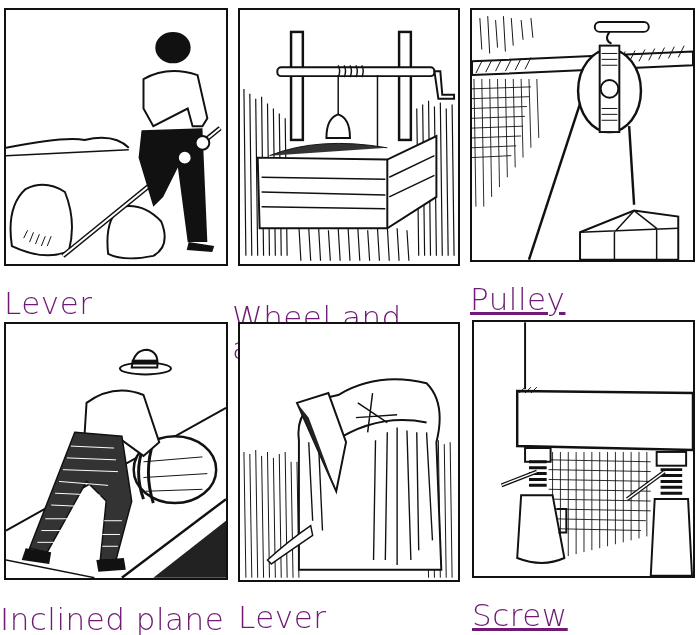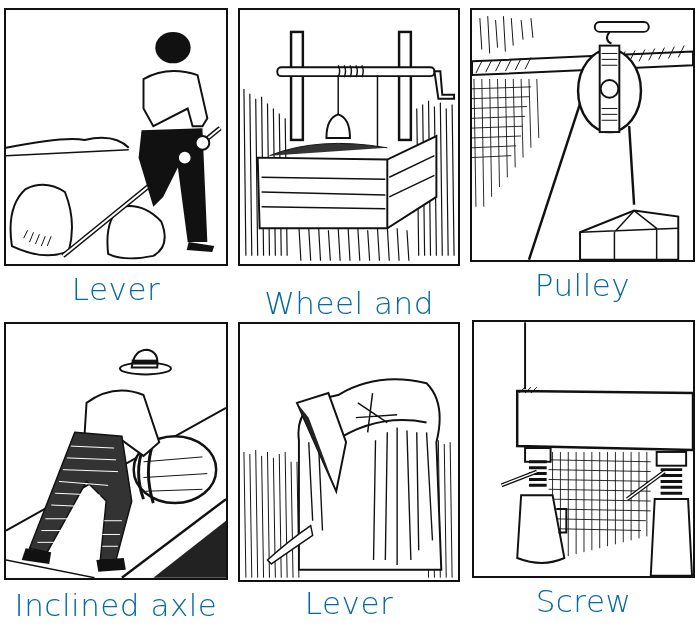--- a/index.html
+++ b/index.html
@@ -1,21 +1,21 @@
 <!DOCTYPE html>
 <html><head>
 <meta charset="utf-8">
 <style>
   html, body { margin: 0; padding: 0; background: #ffffff; }
   body { width: 700px; height: 635px; position: relative; overflow: hidden;
          font-family: "DejaVu Sans", sans-serif; color: #111; }
   .panel { position: absolute; border: 2px solid #111; background: #fff; box-sizing: border-box; overflow: hidden; }
   .panel svg { position: absolute; left: 0; top: 0; width: 100%; height: 100%; }
-  .label { position: absolute; text-align: center; font-size: 31px; font-weight: 300;
-           letter-spacing: 0.5px; line-height: 1; color: #0369a1; }
+  .label { position: absolute; text-align: left; font-size: 31px; font-weight: 300;
+           letter-spacing: 0.5px; line-height: 1; color: #701a75; margin-top: 14px; }
 </style>
 </head>
 <body>
 
 <div class="panel" style="left:4px; top:8px; width:224px; height:258px;">
   <svg viewBox="0 0 224 258">
 
     <path d="M0 140 Q60 128 80 132 Q110 125 125 140" fill="none" stroke="#111" stroke-width="2"></path>
     <path d="M0 148 L125 142" stroke="#111" stroke-width="1.5"></path>
 
@@ -89,21 +89,21 @@
     <path d="M132 44 L148 44 M132 50 L148 50 M132 56 L148 56 M132 100 L148 100 M132 106 L148 106 M132 112 L148 112" stroke="#111" stroke-width="1"></path>
     <circle cx="140" cy="80" r="9" fill="#fff" stroke="#111" stroke-width="2"></circle>
 
     <line x1="110" y1="95" x2="58" y2="254" stroke="#111" stroke-width="2.5"></line>
     <line x1="160" y1="118" x2="165" y2="198" stroke="#111" stroke-width="2.5"></line>
 
     <path d="M110 226 L165 204 L210 210 L210 254 L110 254 Z" fill="#fff" stroke="#111" stroke-width="2"></path>
     <path d="M110 226 L210 222 M145 226 L145 254 M188 222 L188 254 M165 204 L145 226 M165 204 L188 222" stroke="#111" stroke-width="1.5"></path>
   </svg>
 </div>
-<div class="label" style="left:470px; top:270px; width:225px;">Pulley</div>
+<div class="label" style="left:470px; top:270px; width:225px;text-decoration:underline;">Pulley</div>
 
 <div class="panel" style="left:4px; top:322px; width:224px; height:258px;">
   <svg viewBox="0 0 224 258">
 
     <line x1="0" y1="210" x2="224" y2="85" stroke="#111" stroke-width="2"></line>
     <line x1="118" y1="258" x2="224" y2="178" stroke="#111" stroke-width="2.5"></line>
     <path d="M150 258 L224 200 L224 258 Z" fill="#222"></path>
     <line x1="0" y1="240" x2="90" y2="258" stroke="#111" stroke-width="1.5"></line>
 
     <ellipse cx="172" cy="148" rx="42" ry="34" fill="#fff" stroke="#111" stroke-width="2.5"></ellipse>
@@ -116,21 +116,21 @@
     <path d="M82 80 Q110 60 140 72 L156 120 L140 134 L118 118 L80 112 Z" fill="#fff" stroke="#111" stroke-width="2"></path>
 
     <path d="M70 110 L118 114 L128 180 L112 240 L96 240 L102 180 L82 160 L42 232 L24 228 Z" fill="#333" stroke="#111" stroke-width="1.5"></path>
     <g stroke="#fff" stroke-width="1">
       <path d="M66 124 L110 126 M62 136 L112 138 M58 148 L114 150 M54 160 L104 164 M50 172 L96 174 M46 184 L90 186 M40 198 L82 198 M36 210 L78 210 M32 222 L74 222 M100 200 L118 200 M98 214 L116 214 M98 226 L114 226"></path>
     </g>
     <path d="M20 228 L46 232 L44 244 L16 240 Z" fill="#111"></path>
     <path d="M92 240 L120 238 L122 250 L94 252 Z" fill="#111"></path>
   </svg>
 </div>
-<div class="label" style="left:0px; top:590px; width:232px;">Inclined axle</div>
+<div class="label" style="left:0px; top:590px; width:232px;">Inclined plane</div>
 
 <div class="panel" style="left:238px; top:322px; width:222px; height:260px;">
   <svg viewBox="0 0 222 260">
 
     <g stroke="#111" stroke-width="1">
       <path d="M4 130 L6 258 M10 132 L12 258 M16 128 L18 258 M22 134 L24 258 M28 130 L30 258 M34 136 L36 258 M40 132 L42 258 M46 130 L48 258 M52 140 L54 258 M58 140 L60 258
                M190 120 L192 258 M196 124 L198 258 M202 118 L204 258 M208 122 L210 258 M214 120 L216 258"></path>
     </g>
 
     <path d="M60 118 Q55 80 100 72 Q140 48 190 60 Q210 80 200 120 L205 250 L60 250 Z" fill="#fff" stroke="#111" stroke-width="2"></path>
@@ -169,13 +169,13 @@
     <line x1="28" y1="166" x2="64" y2="152" stroke="#111" stroke-width="4"></line>
     <line x1="28" y1="166" x2="64" y2="152" stroke="#fff" stroke-width="1.5"></line>
 
     <rect x="186" y="132" width="30" height="14" fill="#fff" stroke="#111" stroke-width="2"></rect>
     <path d="M190 150 h22 M190 156 h22 M190 162 h22 M190 168 h22 M190 174 h22" stroke="#111" stroke-width="3"></path>
     <path d="M184 180 L218 180 L222 258 L180 258 Z" fill="#fff" stroke="#111" stroke-width="2"></path>
     <line x1="156" y1="180" x2="194" y2="152" stroke="#111" stroke-width="4"></line>
     <line x1="156" y1="180" x2="194" y2="152" stroke="#fff" stroke-width="1.5"></line>
   </svg>
 </div>
-<div class="label" style="left:472px; top:586px; width:223px;">Screw</div>
+<div class="label" style="left:472px; top:586px; width:223px;text-decoration:underline;">Screw</div>
 
 </body></html>

